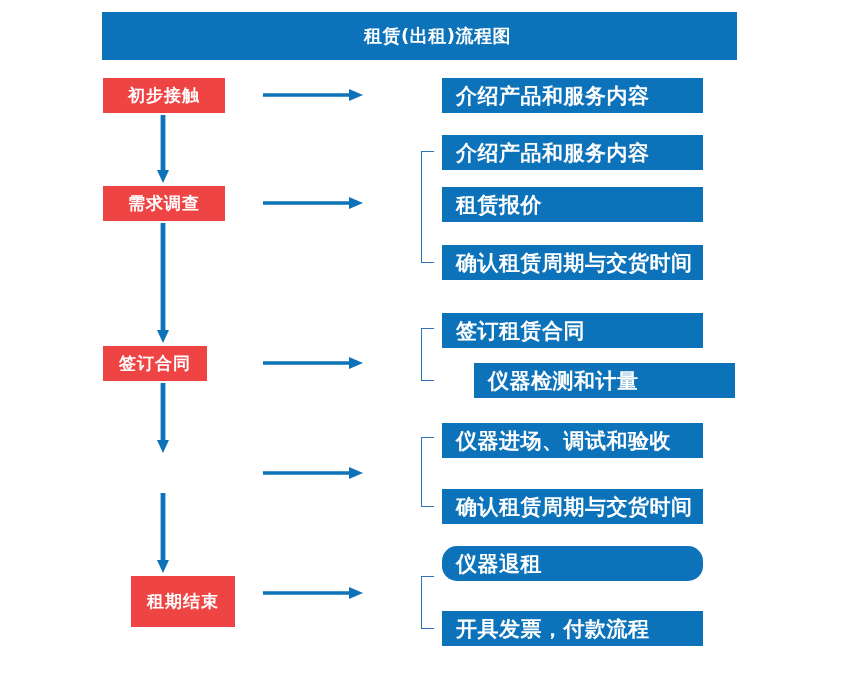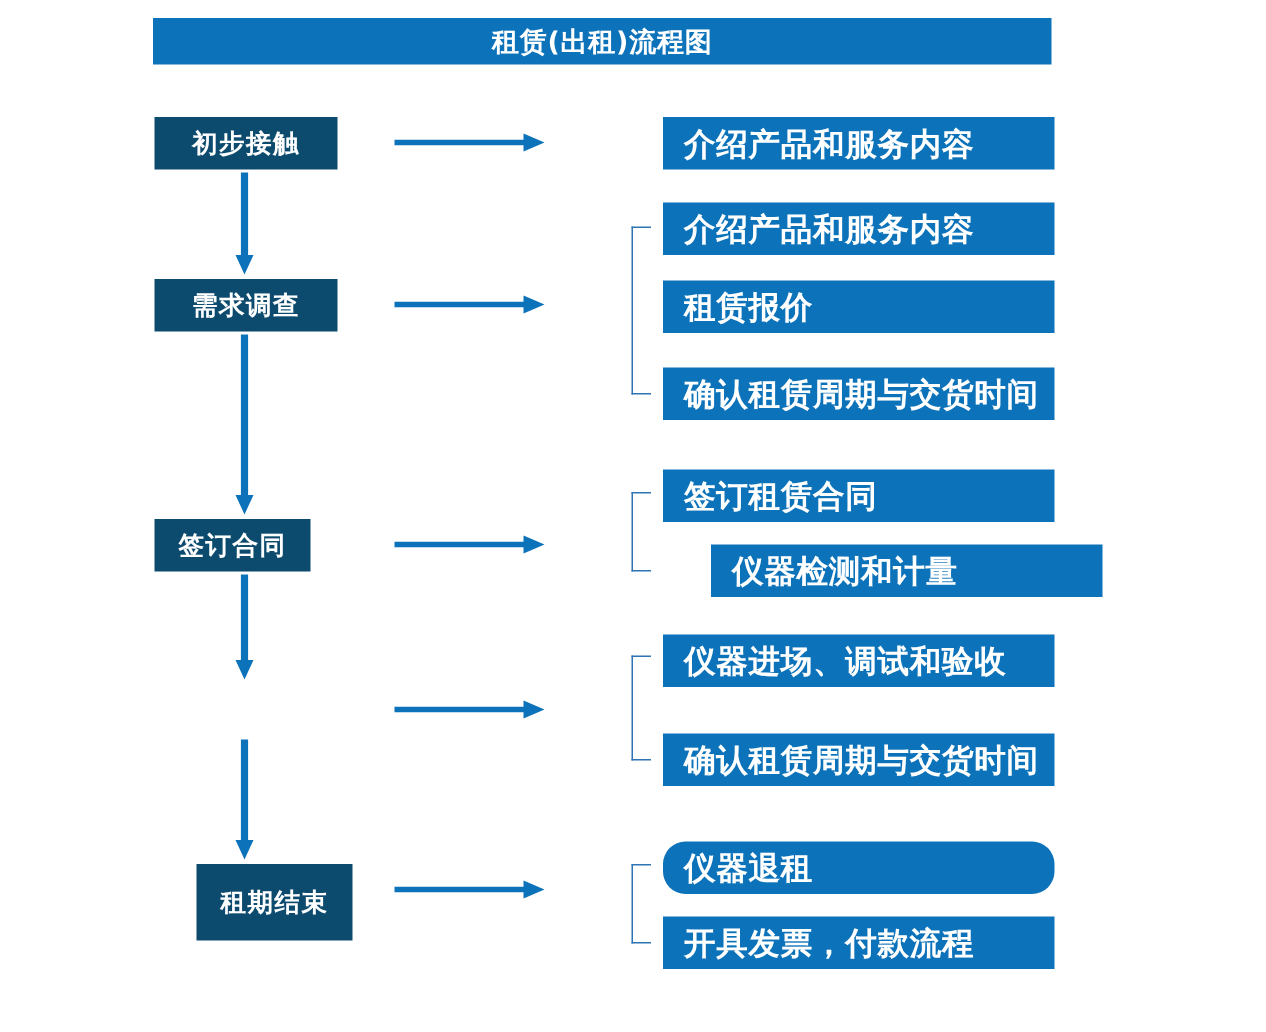--- a/index.html
+++ b/index.html
@@ -16,33 +16,34 @@
     width: 844px;
     height: 688px;
     background: #ffffff;
     overflow: hidden;
   }
   .title-bar {
     position: absolute;
     left: 102px;
     top: 12px;
     width: 599px;
-    height: 31px;
+    height: 48px;
     background: #0C72B9;
     color: #ffffff;
     font-size: 18px;
     font-weight: bold;
     display: flex;
     align-items: center;
     justify-content: center;
     letter-spacing: 0.5px;
+    padding-left: 36px;
   }
   .stage-box {
     position: absolute;
-    background: #0c4a6e;
+    background: #ef4444;
     color: #ffffff;
     font-size: 17px;
     font-weight: bold;
     display: flex;
     align-items: center;
     justify-content: center;
     letter-spacing: 1px;
   }
   .detail-box {
     position: absolute;
@@ -102,21 +103,21 @@
   <div class="detail-box" style="top:245px;">确认租赁周期与交货时间</div>
 
   <div class="detail-box" style="top:313px;">签订租赁合同</div>
 
   <div class="detail-box" style="top:363px;margin-left:32px;">仪器检测和计量</div>
 
   <div class="detail-box" style="top:423px;">仪器进场、调试和验收</div>
 
   <div class="detail-box" style="top:489px;">确认租赁周期与交货时间</div>
 
-  <div class="detail-box" style="top:561px;border-radius:15px;">仪器退租</div>
+  <div class="detail-box" style="top:546px;border-radius:15px;">仪器退租</div>
 
   <div class="detail-box" style="top:611px;">开具发票，付款流程</div>
 
   <div class="h-arrow" style="left:263px; top:88px; width:100px;">
     <svg width="100" height="14" viewBox="0 0 100 14">
       <path d="M0 5.2 H86 V1 L100 7 L86 13 V8.8 H0 Z" fill="#0C72B9"></path>
     </svg>
   </div>
 
   <div class="h-arrow" style="left:263px; top:196px; width:100px;">

